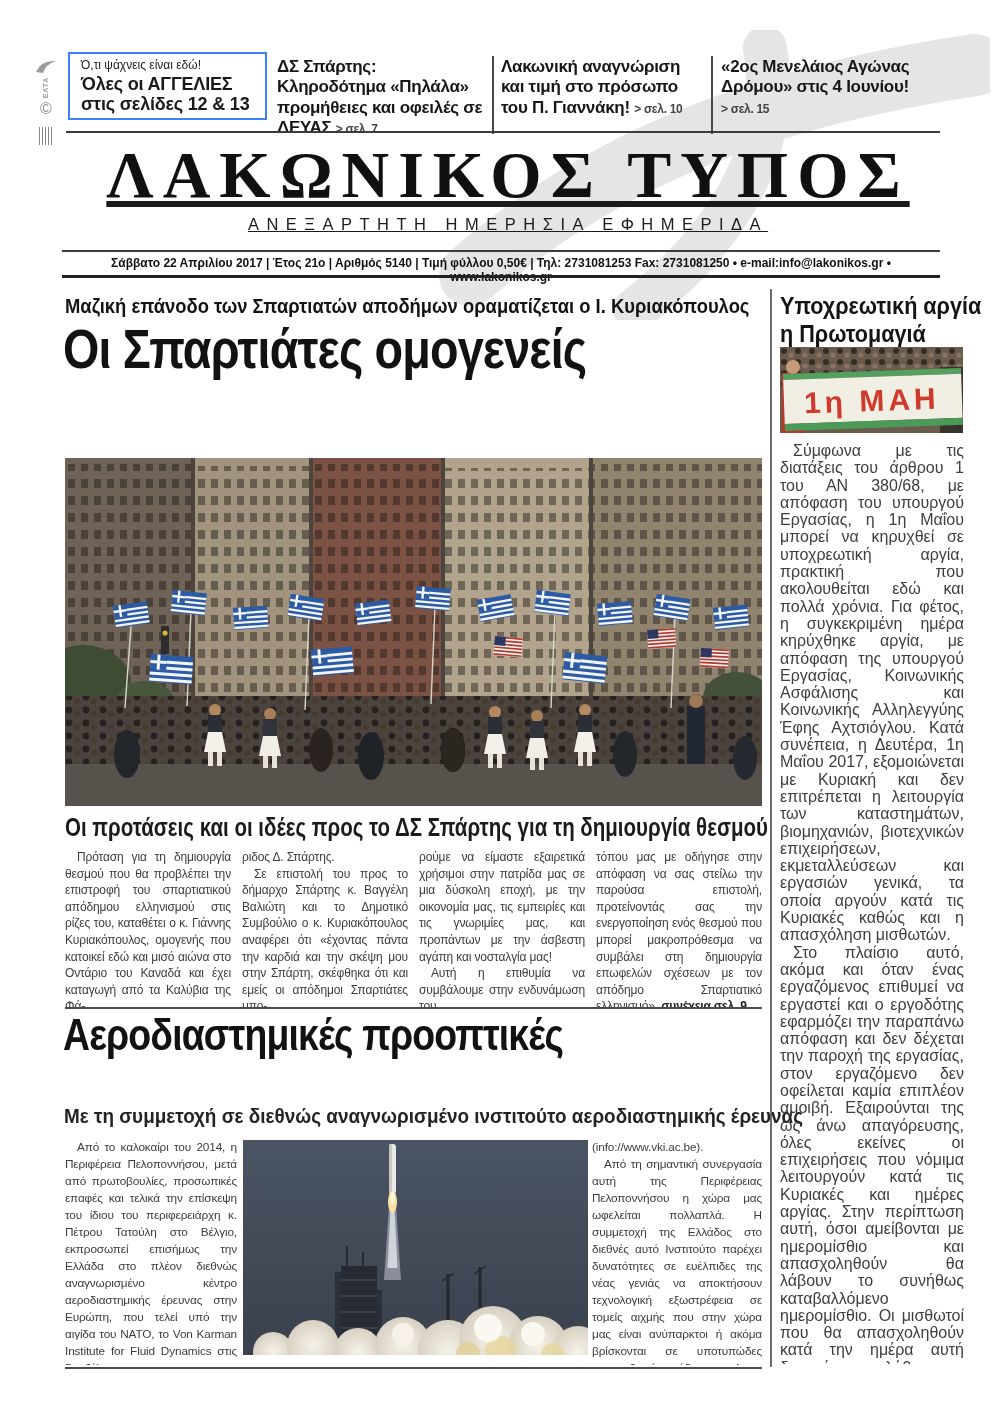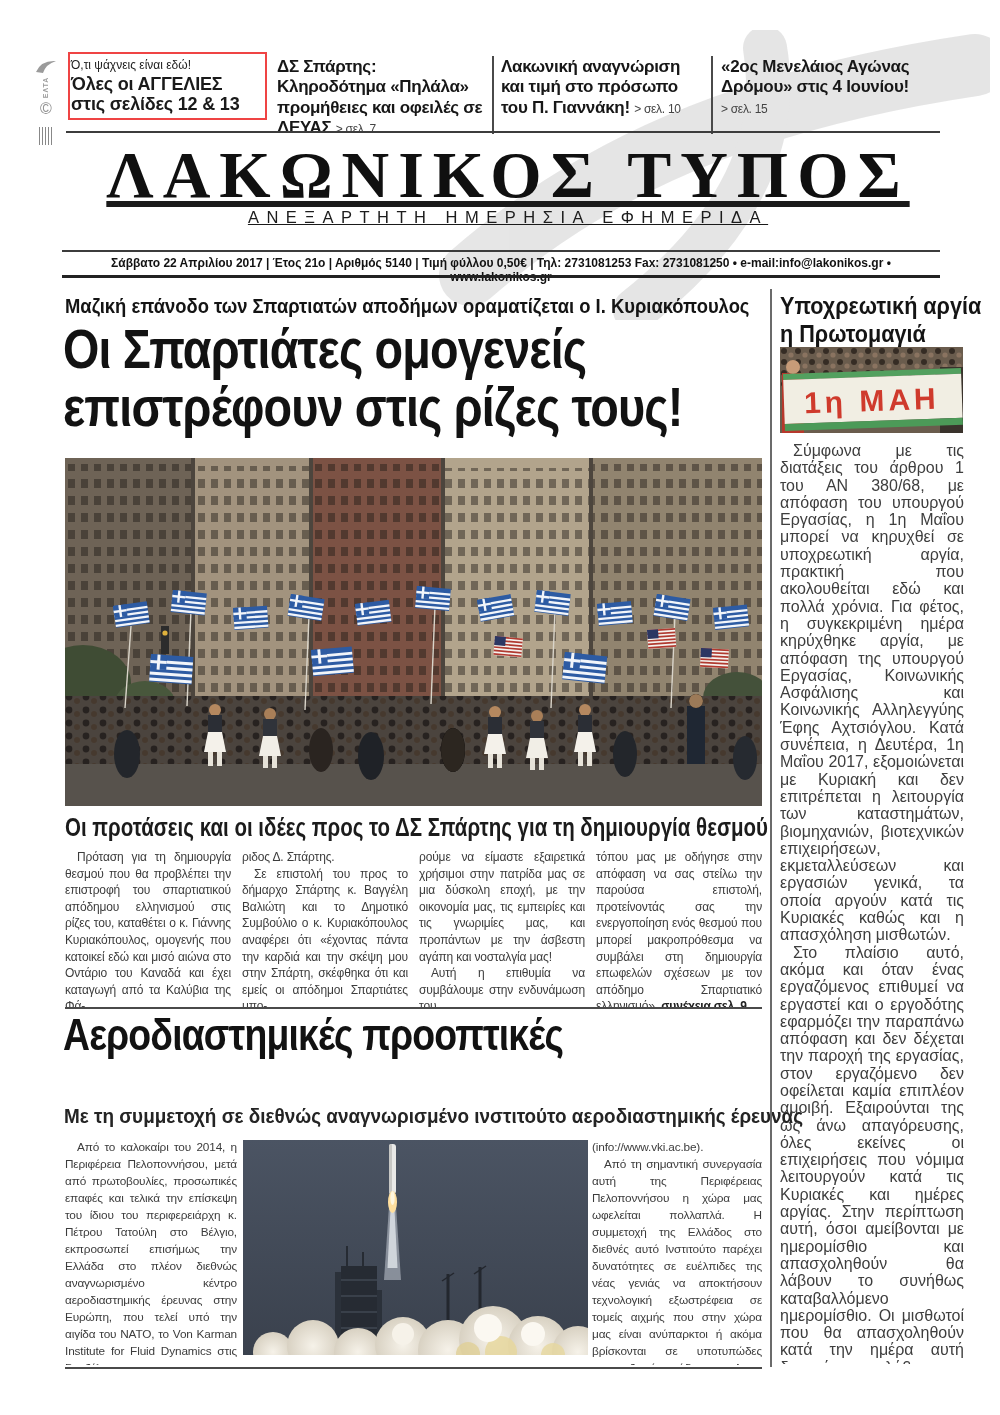--- a/index.html
+++ b/index.html
@@ -5,32 +5,32 @@
   html,body{margin:0;padding:0;background:#e8e8e8;}
   .page{position:relative;width:1000px;height:1415px;margin:0 auto;background:#ffffff;
         overflow:hidden;font-family:"Liberation Sans",sans-serif;color:#1a1a1a;}
   .abs{position:absolute;}
   .condense{display:inline-block;transform-origin:0 50%;white-space:nowrap;}
   
   .edge-strip{display:flex;flex-direction:column;align-items:center;gap:10px;color:#8f8f8f;}
   .postal-label{font-size:7px;letter-spacing:1px;transform:rotate(-90deg);color:#9b9b9b;font-weight:bold;}
   .copyright{font-size:16px;line-height:1;color:#8f8f8f;}
   .barcode{width:15px;height:18px;background:repeating-linear-gradient(90deg,#888 0 1px,transparent 1px 3px);}
-  .ad-box{border:2px solid #ef4444;padding:4px 1px;box-sizing:border-box;}
+  .ad-box{border:2px solid #3b82f6;padding:4px 11px;box-sizing:border-box;}
   .ad-box .l1{font-size:12px;line-height:1.3;color:#222;}
   .ad-box .l2,.ad-box .l3{font-size:18px;font-weight:bold;line-height:1.12;letter-spacing:-0.2px;}
   .teaser{font-size:17px;font-weight:bold;line-height:1.2;letter-spacing:-0.3px;color:#171717;}
-  .page-ref{font-size:12px;font-weight:normal;color:#444;white-space:nowrap;}
+  .page-ref{font-size:12px;font-weight:bold;color:#444;white-space:nowrap;}
   .vline{background:#4a4a4a;width:2px;}
   .hrule{background:#3c3c3c;}
   
   .masthead{text-align:center;}
   .masthead .title{font-family:"Liberation Serif",serif;font-weight:bold;font-size:66px;
                    letter-spacing:9px;line-height:1;color:#101010;}
-  .masthead .subtitle{font-size:16.5px;letter-spacing:7.5px;color:#1c1c1c;}
+  .masthead .subtitle{margin-top:7px;font-size:16.5px;letter-spacing:7.5px;color:#1c1c1c;}
   .dateline{font-size:12px;font-weight:bold;text-align:center;color:#111;}
   
   .kicker{font-size:20px;font-weight:bold;color:#141414;}
   .headline{font-size:55px;font-weight:800;letter-spacing:-1px;color:#121212;line-height:1;}
   .headline2{font-size:44px;font-weight:800;letter-spacing:-1px;color:#121212;line-height:1;}
   .subhead{font-size:25px;font-weight:bold;color:#1b1b1b;}
   .subhead2{font-size:21px;font-weight:bold;color:#242424;}
   .bodycols{display:flex;gap:11px;}
   .bodycols .col{width:166px;height:158px;overflow:hidden;}
   .btxt{font-size:12px;line-height:16.6px;text-align:justify;color:#3c3c3c;letter-spacing:-0.15px;}
@@ -96,23 +96,20 @@
 
   <div class="abs hrule" style="left:62px;top:250px;width:878px;height:1.5px;"></div>
   <div class="abs dateline" style="left:62px;top:256px;width:878px;">Σάββατο 22 Απριλίου 2017 | Έτος 21ο | Αριθμός 5140 | Τιμή φύλλου 0,50€ | Τηλ: 2731081253 Fax: 2731081250 • e-mail:info@lakonikos.gr • www.lakonikos.gr</div>
   <div class="abs hrule" style="left:62px;top:275px;width:878px;height:2.5px;background:#222;"></div>
 
   <div class="abs" style="left:65px;top:289px;width:720px;margin-top:6px;">
     <span class="kicker condense" style="transform:scaleX(.92);">Μαζική επάνοδο των Σπαρτιατών αποδήμων οραματίζεται ο Ι. Κυριακόπουλος</span>
   </div>
   <div class="abs" style="left:63px;top:322px;width:820px;">
     <span class="headline condense" style="transform:scaleX(.85);">Οι Σπαρτιάτες ομογενείς</span>
-  </div>
-  <div class="abs" style="left:63px;top:380px;width:830px;">
-    <span class="headline condense" style="transform:scaleX(.85);">επιστρέφουν στις ρίζες τους!</span>
   </div>
 
   <div class="abs photo" style="left:65px;top:458px;width:697px;height:348px;">
     <svg width="697" height="348" viewBox="0 0 697 348" preserveAspectRatio="none">
       <defs>
         <pattern id="win" width="13" height="17" patternUnits="userSpaceOnUse">
           <rect x="3" y="4" width="7" height="9" fill="rgba(30,26,22,0.45)"></rect>
         </pattern>
         <pattern id="heads" width="17" height="13" patternUnits="userSpaceOnUse">
           <circle cx="4" cy="5" r="3.4" fill="#272220"></circle>

